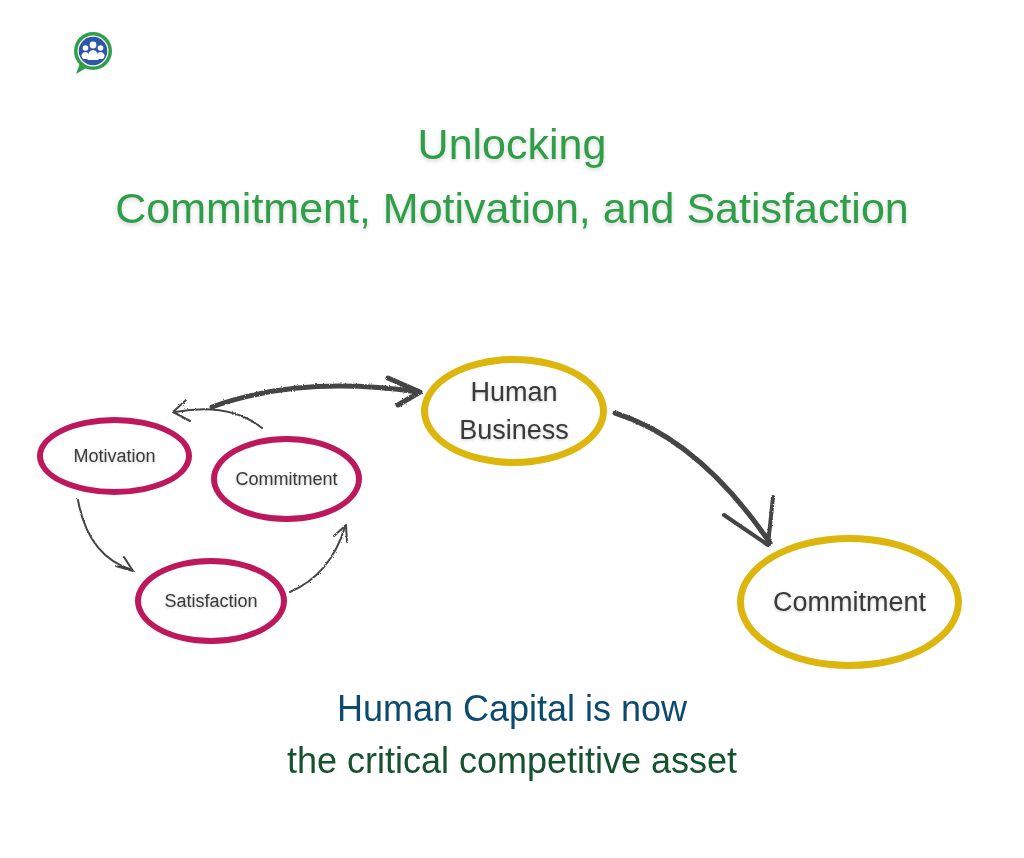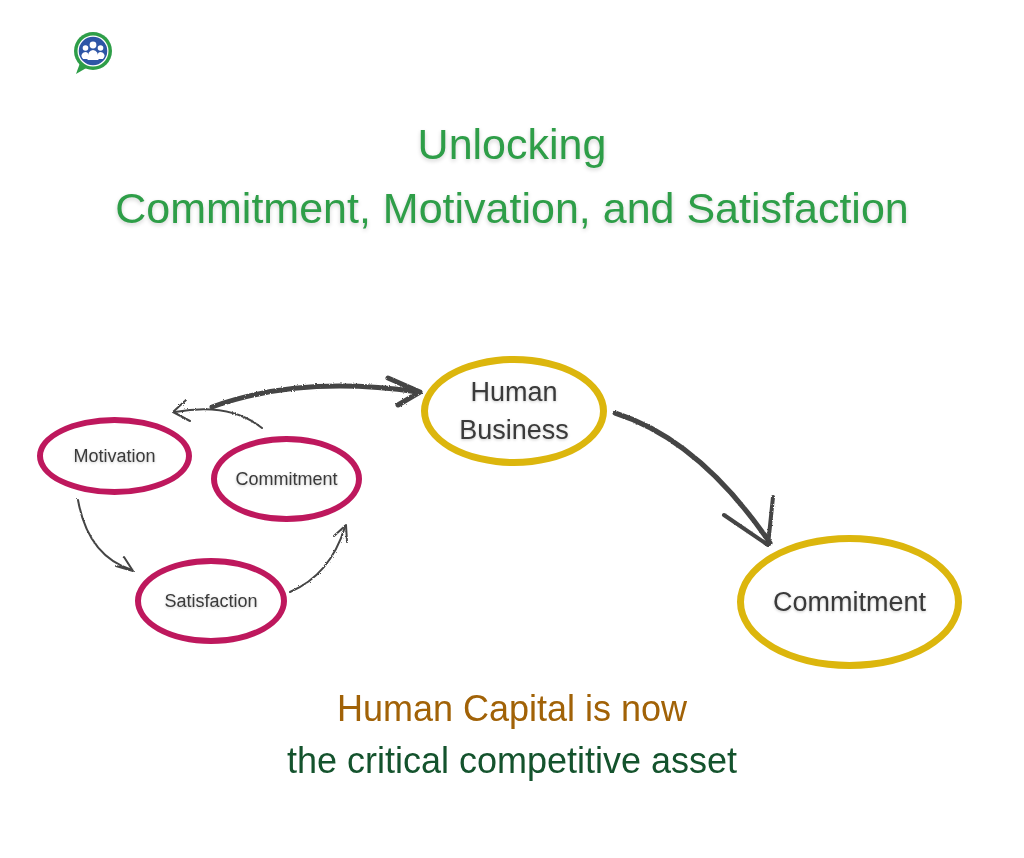--- a/index.html
+++ b/index.html
@@ -14,21 +14,21 @@
     .title { position: absolute; left: 0; width: 1024px; top: 112px; text-align: center; color: #2e9e48; font-size: 43px; line-height: 64px; text-shadow: 0 2px 4px rgba(0,0,0,0.18); }
     .title div { white-space: nowrap; }
 
     .diagram { position: absolute; left: 0; top: 0; width: 1024px; height: 858px; }
 
     .node { position: absolute; box-sizing: border-box; border-radius: 50%; display: flex; align-items: center; justify-content: center; text-align: center; color: #3a3a3a; text-shadow: 0 1px 3px rgba(0,0,0,0.22); }
     .node.blue { border: 6px solid #be185d; font-size: 18px; }
     .node.gold { border: 7px solid #dcb60d; font-size: 27px; line-height: 38px; }
 
     .caption { position: absolute; left: 0; width: 1024px; text-align: center; font-size: 36px; white-space: nowrap; }
-    .caption.line1 { top: 688px; color: #a16207; }
+    .caption.line1 { top: 688px; color: #0c4a6e; }
     .caption.line2 { top: 740px; color: #14532d; }
   </style>
 </head>
 <body>
 
 <div class="logo">
   <svg class="logo-mark" viewBox="0 0 46 46">
     <circle cx="23" cy="21" r="19" fill="#2e9e48"></circle>
     <path d="M10 33 L6 44 L18 37 Z" fill="#2e9e48"></path>
     <circle cx="23" cy="21" r="15.5" fill="#ffffff"></circle>

